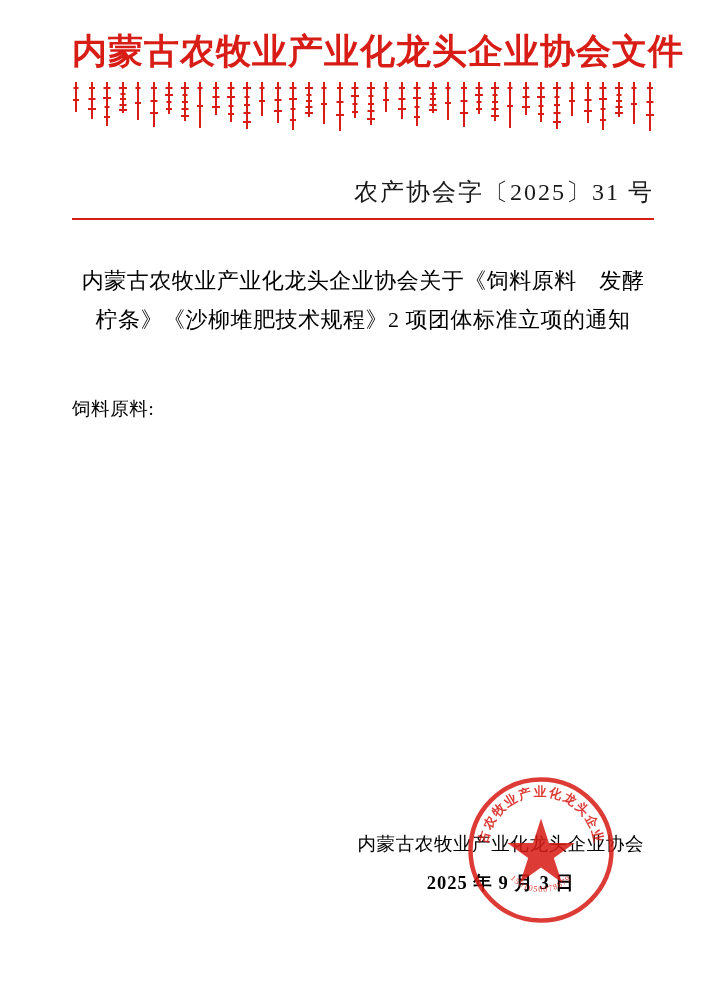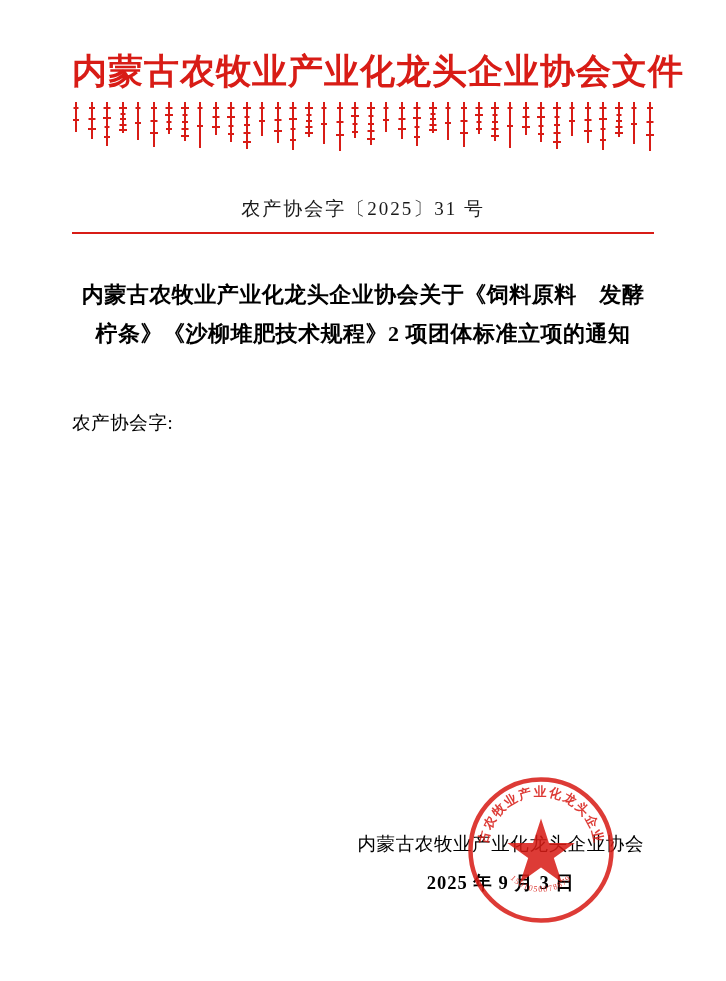--- a/index.html
+++ b/index.html
@@ -18,21 +18,21 @@
   .page {
     position: relative;
     width: 726px;
     height: 981px;
     box-sizing: border-box;
     padding: 0 72px;
   }
 
   
   .letterhead {
-    padding-top: 52px;
+    padding-top: 32px;
     text-align: center;
   }
   .letterhead-title {
     color: #d81c16;
     font-family: "Liberation Serif", "DejaVu Serif", serif;
     font-weight: bold;
     font-size: 35px;
     letter-spacing: 1px;
     line-height: 1.15;
     white-space: nowrap;
@@ -67,36 +67,37 @@
     background: #d81c16;
     transform: translateX(-50%);
   }
 
   
   .docnumber-wrap {
     margin-top: 36px;
     text-align: center;
   }
   .docnumber {
-    font-size: 19px;
+    font-size: 24px;
     letter-spacing: 2px;
     color: #1a1a1a;
+    text-align: right;
   }
   .red-rule {
     margin-top: 10px;
     height: 2px;
     background: #d81c16;
     width: 100%;
   }
 
   
   .doc-title {
     margin-top: 42px;
     font-size: 22px;
-    font-weight: bold;
+    font-weight: normal;
     line-height: 1.75;
     text-align: center;
     letter-spacing: 0.5px;
     padding: 0 8px;
   }
 
   
   .body-block {
     margin-top: 52px;
     font-size: 18.5px;
@@ -397,21 +398,21 @@
   </div>
 
   <div class="docnumber-wrap">
     <div class="docnumber">农产协会字〔2025〕31 号</div>
     <div class="red-rule"></div>
   </div>
 
   <div class="doc-title">内蒙古农牧业产业化龙头企业协会关于《饲料原料　发酵柠条》《沙柳堆肥技术规程》2 项团体标准立项的通知</div>
 
   <div class="body-block">
-    <div class="salutation">农产协会字:</div>
+    <div class="salutation">饲料原料:</div>
   </div>
 
   <div class="signature">
     <div>内蒙古农牧业产业化龙头企业协会</div>
     <div class="sig-date">2025 年 9 月 3 日</div>
   </div>
 
   <svg class="seal" viewBox="0 0 200 200">
     <defs>
       <path id="sealTopArc" d="M 28 100 A 72 72 0 0 1 172 100"></path>

